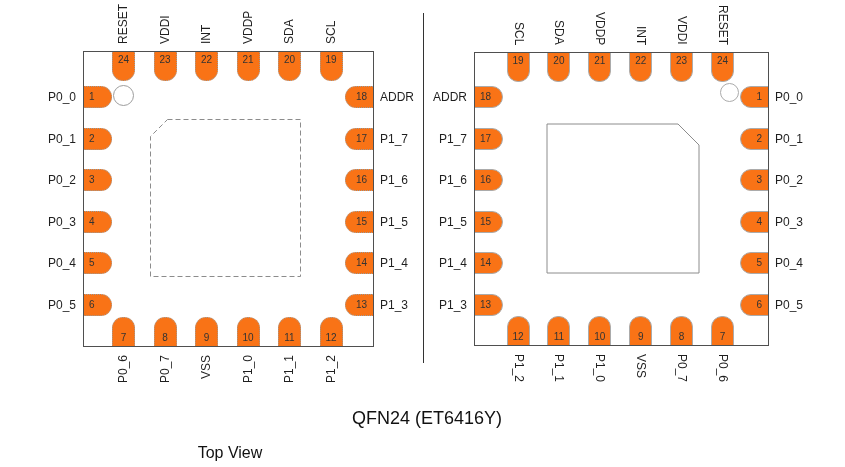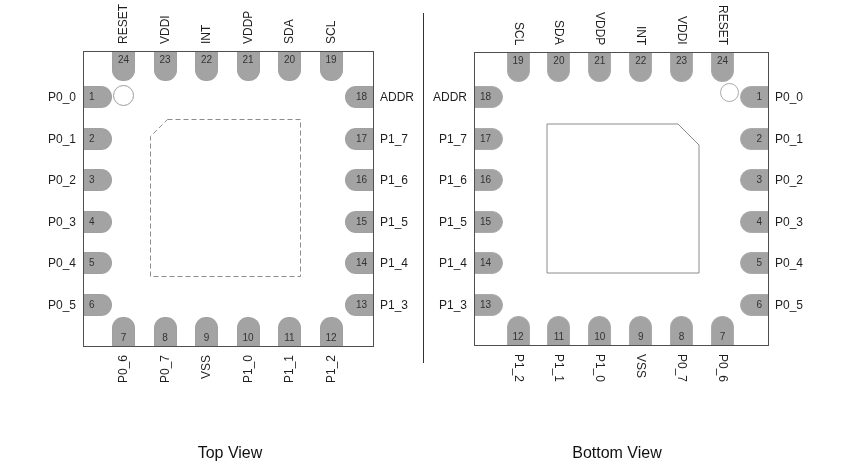--- a/index.html
+++ b/index.html
@@ -2,21 +2,21 @@
 <html><head>
 <meta charset="utf-8">
 <style>
   html,body{margin:0;padding:0;background:#fff;}
   #canvas{
     position:relative;width:845px;height:467px;background:#fff;overflow:hidden;
     font-family:"Liberation Sans","DejaVu Sans",sans-serif;
   }
   #padlayer{position:absolute;left:0;top:0;z-index:0;}
   .pkg{position:absolute;box-sizing:border-box;border:1.5px solid #4f4f4f;background:transparent;z-index:2;pointer-events:none;}
-  .pin{position:absolute;box-sizing:border-box;background:#a3a3a3;z-index:1;}
+  .pin{position:absolute;box-sizing:border-box;background:#f97316;z-index:1;}
   .pin span{position:absolute;font-size:10px;line-height:12px;color:#333;white-space:nowrap;}
   .pin.s-left  span{left:5px;top:50%;transform:translateY(-50%);}
   .pin.s-right span{right:6px;top:50%;transform:translateY(-50%);}
   .pin.s-top   span{top:2px;left:0;right:0;text-align:center;}
   .pin.s-bottom span{bottom:2px;left:0;right:0;text-align:center;}
   .hlabel{position:absolute;font-size:12px;line-height:16px;color:#1f1f1f;white-space:nowrap;z-index:3;}
   .vlabel{position:absolute;font-size:12px;line-height:13px;color:#1f1f1f;white-space:nowrap;z-index:3;}
   .marker{position:absolute;border-radius:50%;background:transparent;z-index:1;}
   .divider{position:absolute;width:1px;background:#333;z-index:1;}
   .title{position:absolute;font-size:18px;color:#111;white-space:nowrap;transform:translateX(-50%);z-index:3;}
@@ -222,15 +222,15 @@
       </div>
       <div class="hlabel" style="left: 775px; top: 255px; width: 60px; text-align: left;">P0_4</div>
       <div class="pin s-right" style="border: 1px solid rgb(171, 171, 171); left: 740px; top: 293.5px; width: 29px; height: 22px; border-radius: 11px 0px 0px 11px;">
         <span>6</span>
       </div>
       <div class="hlabel" style="left: 775px; top: 296.5px; width: 60px; text-align: left;">P0_5</div>
       <div class="marker" style="left: 719.5px; top: 83px; width: 17px; height: 17px; border: 1px solid rgb(171, 171, 171);"></div>
       <div class="pkg" style="left: 474px; top: 52px; width: 295px; height: 294px;"></div>
     </div>
   <div class="divider" style="left:423px;top:13px;height:350px;"></div>
+  <div class="title" style="left:427px;top:408px;">QFN24 (ET6416Y)</div>
   <div class="caption" style="left:230px;top:444px;text-align:right;">Top View</div>
-  <div class="caption" style="left:617px;top:444px;">Bottom View</div>
 </div>
 
 </body></html>

